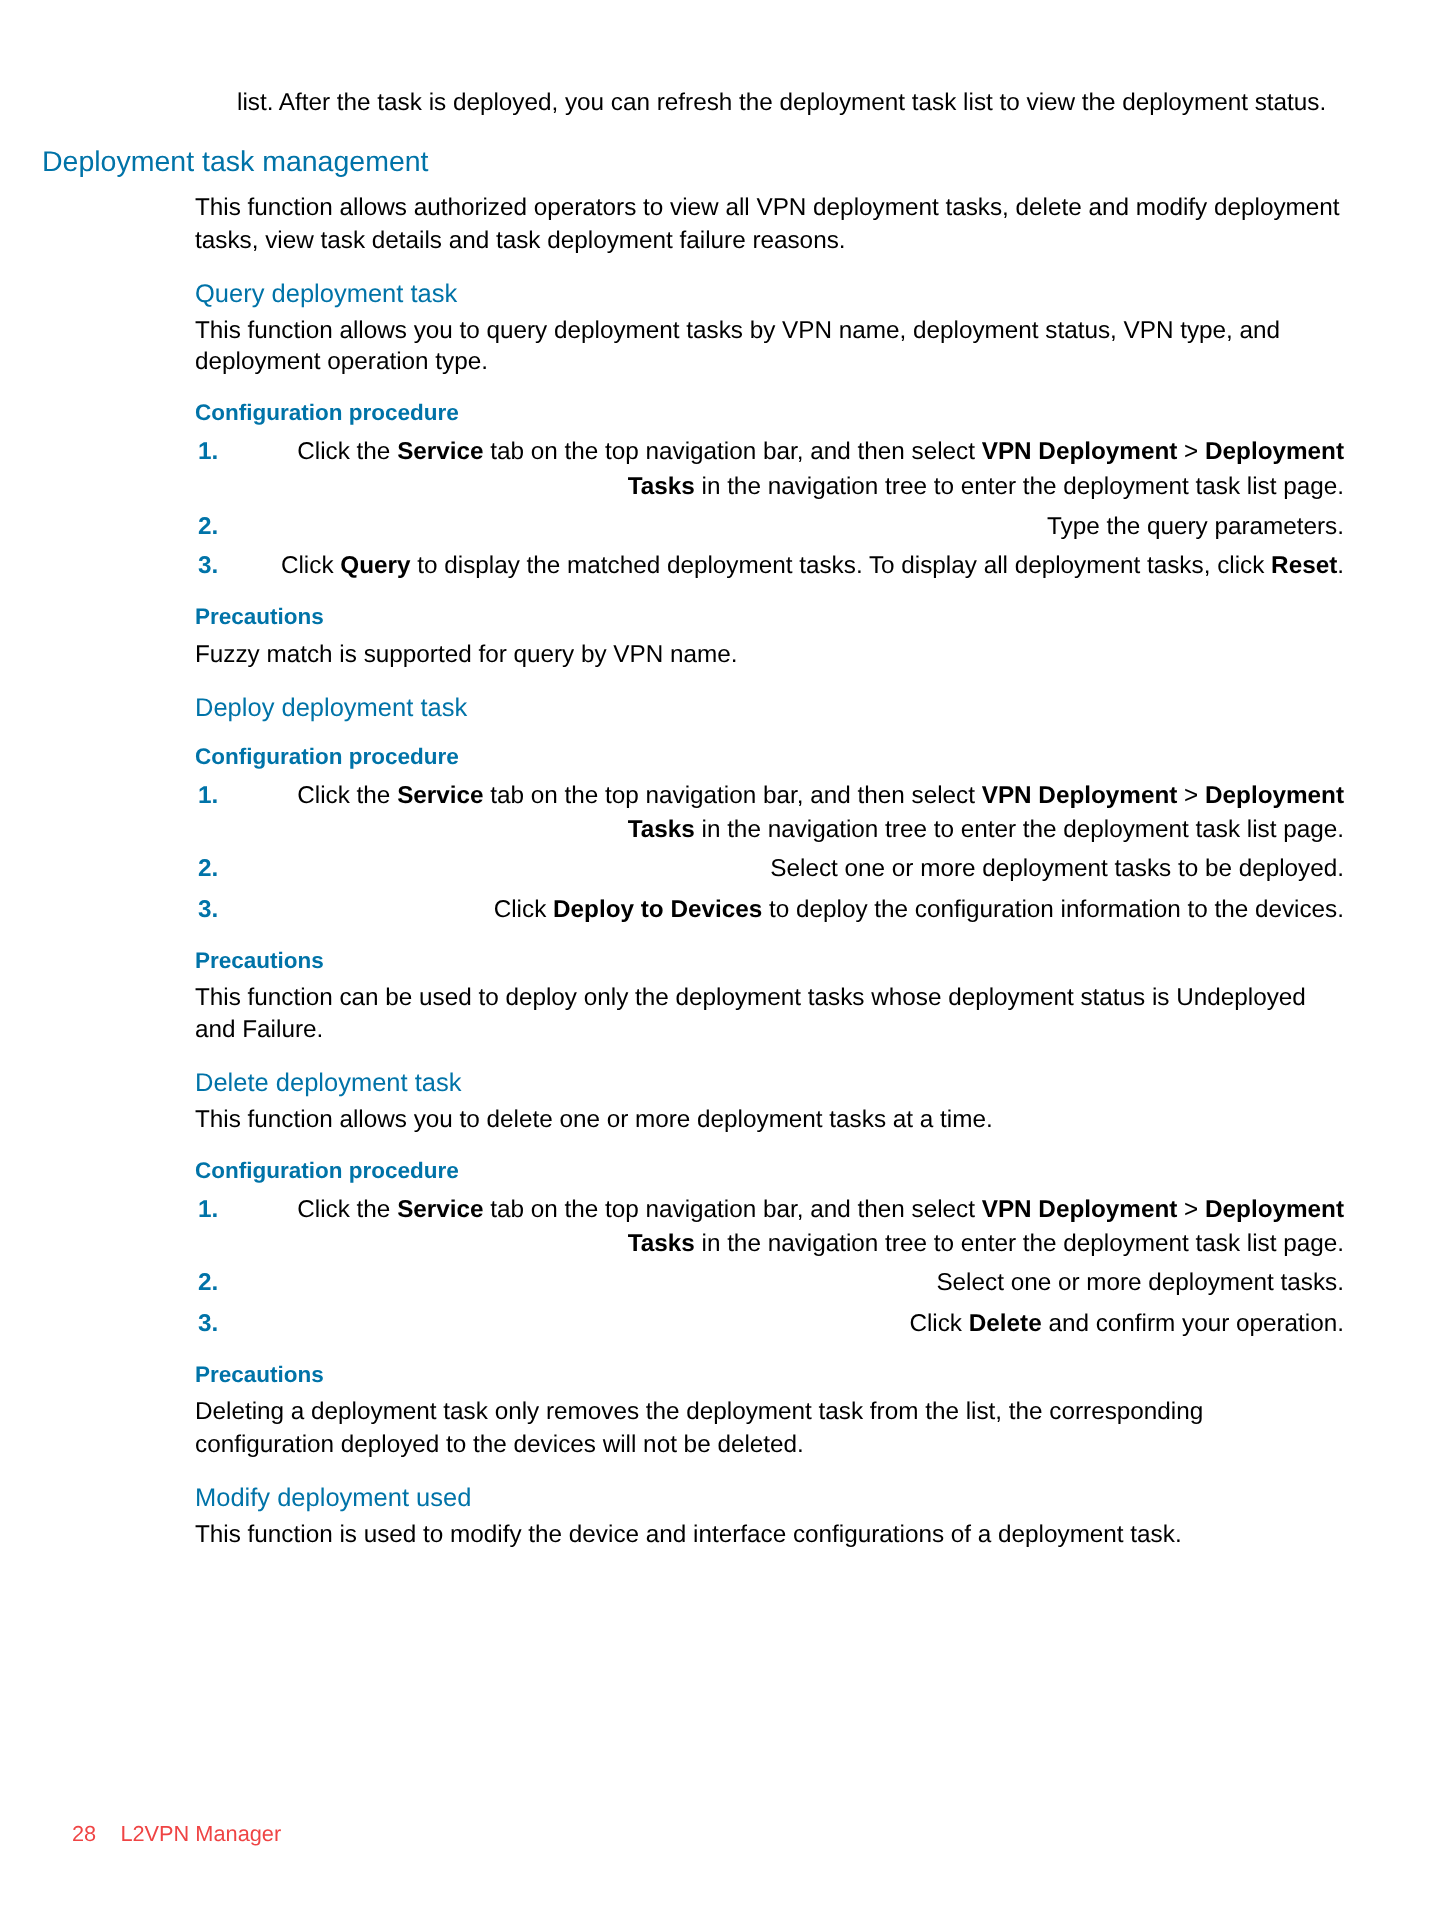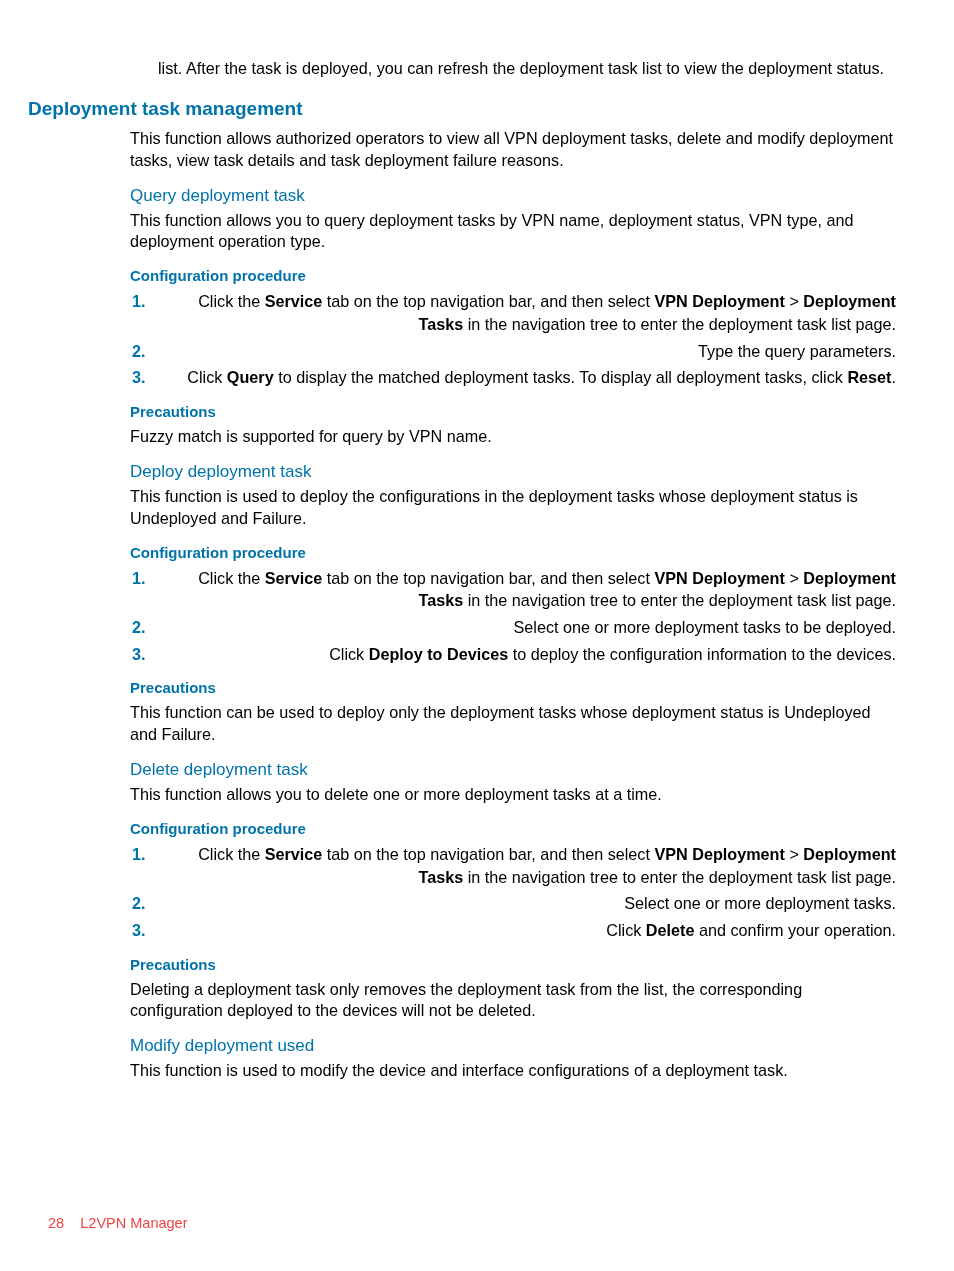--- a/index.html
+++ b/index.html
@@ -23,21 +23,21 @@
   }
   p {
     margin: 0 0 6px 0;
     font-size: 16.2px;
     line-height: 1.35;
     color: #000;
   }
   .h2 {
     color: #0073a8;
     font-size: 19px;
-    font-weight: 700;
+    font-weight: 400;
     margin: 18px 0 8px 0;
   }
   .h3 {
     color: #0073a8;
     font-size: 17px;
     font-weight: 400;
     margin: 14px 0 4px 0;
   }
   .h4 {
     color: #0073a8;
@@ -99,21 +99,20 @@
     <ol>
       <li><span>Click the </span><b>Service</b><span> tab on the top navigation bar, and then select </span><b>VPN Deployment</b><span> &gt; </span><b>Deployment Tasks</b><span> in the navigation tree to enter the deployment task list page.</span></li>
       <li>Type the query parameters.</li>
       <li><span>Click </span><b>Query</b><span> to display the matched deployment tasks. To display all deployment tasks, click </span><b>Reset</b><span>.</span></li>
     </ol>
 
     <div class="h4">Precautions</div>
     <p>Fuzzy match is supported for query by VPN name.</p>
 
     <div class="h3">Deploy deployment task</div>
-    <p>This function is used to deploy the configurations in the deployment tasks whose deployment status is Undeployed and Failure.</p>
 
     <div class="h4">Configuration procedure</div>
     <ol>
       <li><span>Click the </span><b>Service</b><span> tab on the top navigation bar, and then select </span><b>VPN Deployment</b><span> &gt; </span><b>Deployment Tasks</b><span> in the navigation tree to enter the deployment task list page.</span></li>
       <li>Select one or more deployment tasks to be deployed.</li>
       <li><span>Click </span><b>Deploy to Devices</b><span> to deploy the configuration information to the devices.</span></li>
     </ol>
 
     <div class="h4">Precautions</div>
     <p>This function can be used to deploy only the deployment tasks whose deployment status is Undeployed and Failure.</p>

